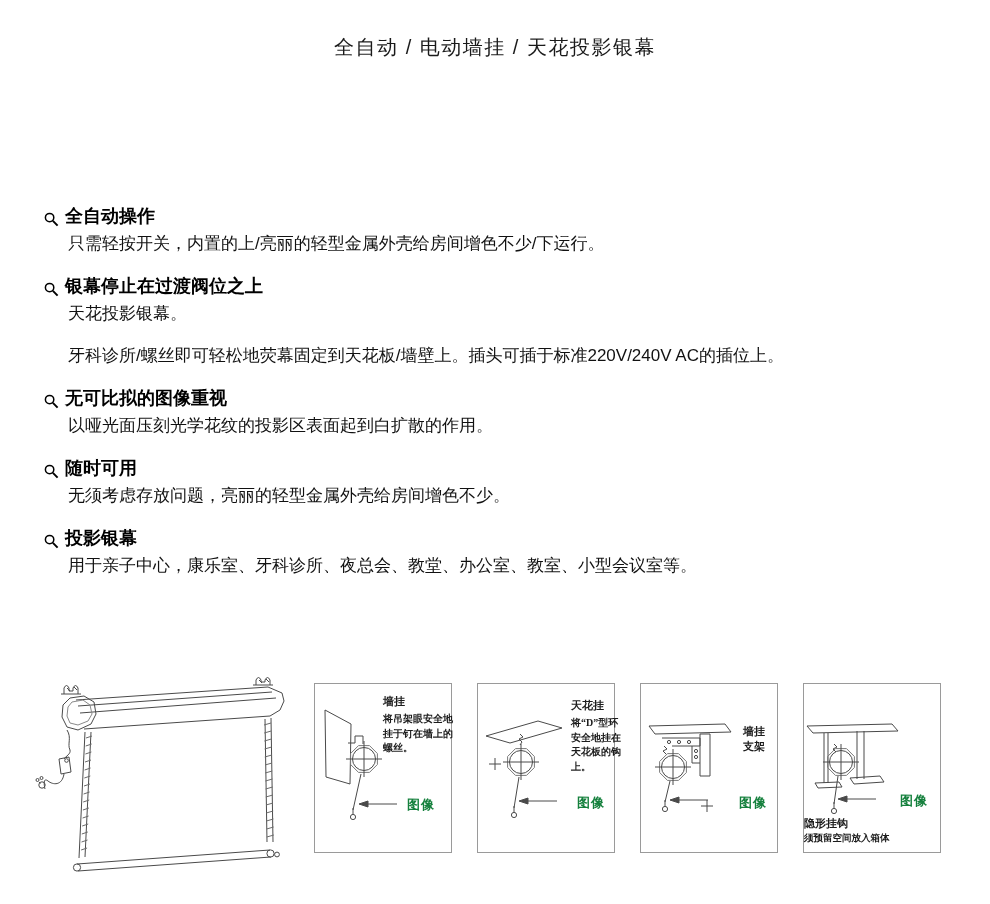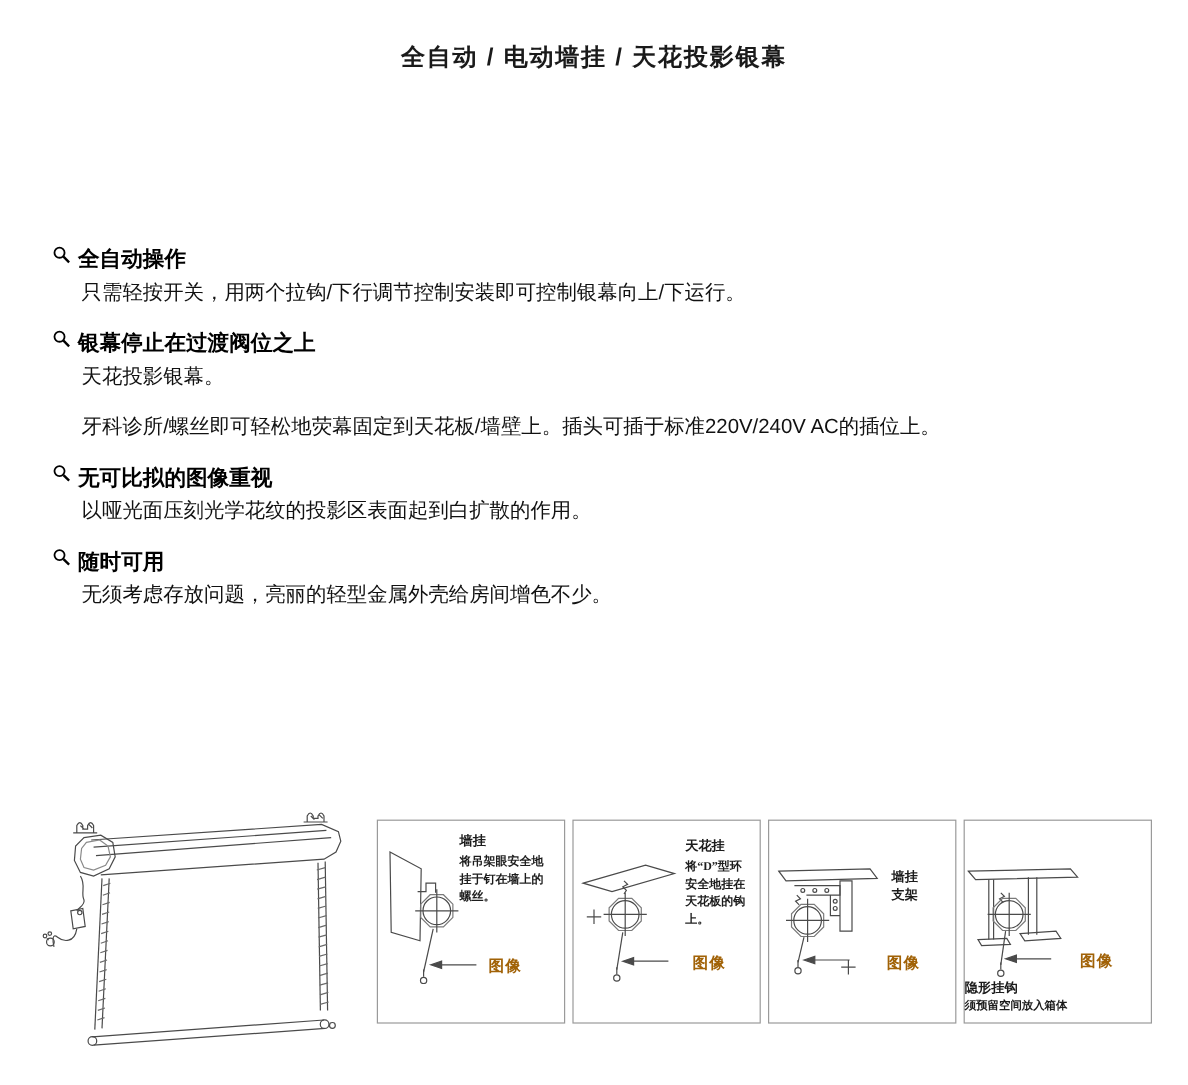--- a/index.html
+++ b/index.html
@@ -3,43 +3,43 @@
 <meta charset="utf-8">
 <style>
   html,body{margin:0;padding:0;background:#fff;}
   #page{
     position:relative;width:990px;height:904px;background:#ffffff;overflow:hidden;
     font-family:"Liberation Sans","DejaVu Sans",sans-serif;color:#000;
   }
   
   .header{position:absolute;top:24px;left:0;width:100%;text-align:center;}
   .title{font-size:70px;font-weight:600;letter-spacing:5px;line-height:1.12;color:#000;}
-  .subtitle{margin-top:10px;font-size:20px;font-weight:700;letter-spacing:1.5px;color:#1a1a1a;}
+  .subtitle{margin-top:10px;font-size:20px;font-weight:400;letter-spacing:1.5px;color:#1a1a1a;}
   
   .features{position:absolute;top:205px;left:44px;width:920px;}
   .feature{margin-bottom:20px;}
-  .feature-head{display:flex;align-items:flex-start;gap:6px;font-size:18px;font-weight:700;line-height:22px;color:#000;}
+  .feature-head{display:flex;align-items:flex-end;gap:6px;font-size:18px;font-weight:700;line-height:22px;color:#000;}
   .feature-head svg{flex:0 0 auto;}
   .feature-body{margin:6px 0 0 24px;font-size:17px;line-height:22px;color:#111;}
   
   .diagram-strip{position:absolute;top:660px;left:0;width:990px;height:244px;}
   .main-drawing{position:absolute;left:18px;top:12px;}
   .dcard{
-    position:absolute;top:23px;width:157px;height:170px;background:#fff;
+    position:absolute;top:23px;width:138px;height:170px;background:#fff;
     border:1px solid #9a9a9a;box-sizing:border-box;
   }
   .dcard svg{position:absolute;left:0;top:0;}
   .dtext{
     position:absolute;font-family:"Liberation Serif","DejaVu Serif",serif;color:#1c1c1c;
   }
   .dtitle{font-size:11px;font-weight:700;line-height:1.4;}
   .ddesc{font-size:10px;font-weight:600;line-height:1.45;margin-top:3px;}
   .dimg-label{
     position:absolute;font-family:"Liberation Serif","DejaVu Serif",serif;
-    font-size:13px;font-weight:700;color:#a16207;letter-spacing:1px;
+    font-size:13px;font-weight:700;color:#15803d;letter-spacing:1px;
   }
   .dcaption{position:absolute;width:100%;font-family:"Liberation Serif","DejaVu Serif",serif;color:#1c1c1c;}
   .dcaption .cap1{font-size:11px;font-weight:700;}
   .dcaption .cap2{font-size:9.5px;font-weight:600;margin-top:1px;}
   line,path,polyline,polygon,circle,rect{vector-effect:non-scaling-stroke;}
 </style>
 </head>
 <body>
 
 <svg width="0" height="0" style="position:absolute" aria-hidden="true">
@@ -74,21 +74,21 @@
   <div class="features">
 
     <div class="feature">
       <div class="feature-head">
         <svg width="15" height="15" viewBox="0 0 15 15">
             <circle cx="5.6" cy="5.6" r="4.2" fill="none" stroke="#000" stroke-width="1.5"></circle>
             <line x1="8.9" y1="8.9" x2="13.6" y2="13.6" stroke="#000" stroke-width="2"></line>
           </svg>
         <span>全自动操作</span>
       </div>
-      <div class="feature-body">只需轻按开关，用两个拉钩/下行调节控制安装即可控制银幕向上/下运行。</div>
+      <div class="feature-body">只需轻按开关，内置的上/亮丽的轻型金属外壳给房间增色不少/下运行。</div>
     </div>
 
     <div class="feature">
       <div class="feature-head">
         <svg width="15" height="15" viewBox="0 0 15 15">
             <circle cx="5.6" cy="5.6" r="4.2" fill="none" stroke="#000" stroke-width="1.5"></circle>
             <line x1="8.9" y1="8.9" x2="13.6" y2="13.6" stroke="#000" stroke-width="2"></line>
           </svg>
         <span>银幕停止在过渡阀位之上</span>
       </div>
@@ -114,20 +114,30 @@
       <div class="feature-head">
         <svg width="15" height="15" viewBox="0 0 15 15">
             <circle cx="5.6" cy="5.6" r="4.2" fill="none" stroke="#000" stroke-width="1.5"></circle>
             <line x1="8.9" y1="8.9" x2="13.6" y2="13.6" stroke="#000" stroke-width="2"></line>
           </svg>
         <span>随时可用</span>
       </div>
       <div class="feature-body">无须考虑存放问题，亮丽的轻型金属外壳给房间增色不少。</div>
     </div>
 
+    <div class="feature">
+      <div class="feature-head">
+        <svg width="15" height="15" viewBox="0 0 15 15">
+            <circle cx="5.6" cy="5.6" r="4.2" fill="none" stroke="#000" stroke-width="1.5"></circle>
+            <line x1="8.9" y1="8.9" x2="13.6" y2="13.6" stroke="#000" stroke-width="2"></line>
+          </svg>
+        <span>投影银幕</span>
+      </div>
+      <div class="feature-body">用于亲子中心，康乐室、牙科诊所、夜总会、教堂、办公室、教室、小型会议室等。</div>
+    </div>
 
   </div>
 
   <div class="diagram-strip">
 
     <svg class="main-drawing" width="290" height="212" viewBox="0 0 290 212" fill="none" stroke="#4a4a4a" stroke-width="1">
 
       <polygon points="70,60 248,47 251,170 66,184" fill="#ffffff" stroke="none"></polygon>
 
       <path d="M46,22 l0,-6 q2.5,-5 5,0 l0,3 l4,0 l0,-3 q2.5,-5 5,0 l0,6 M43,22 l20,0 M49,16 l3,3 M56,15 l3,3"></path>

